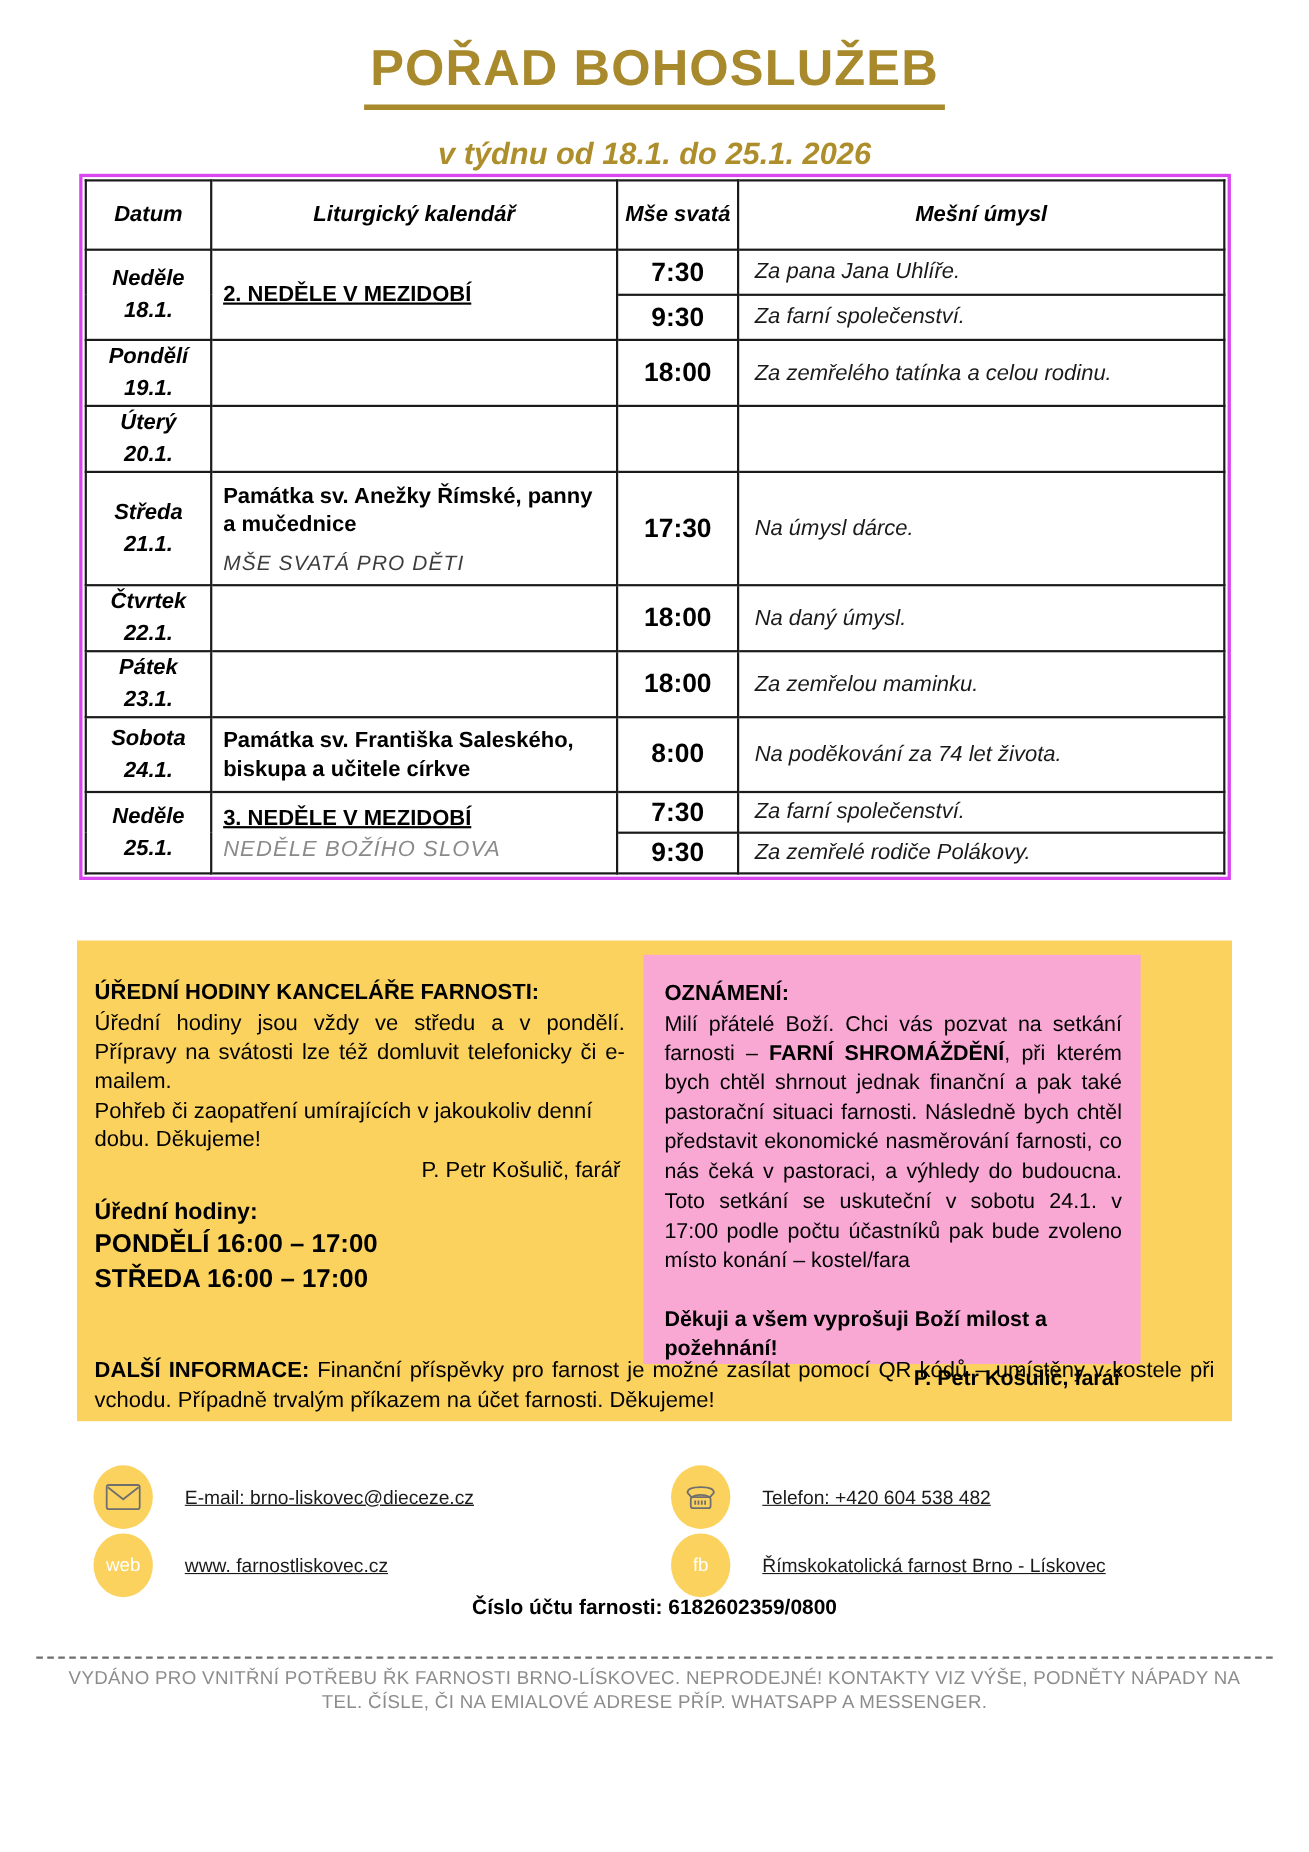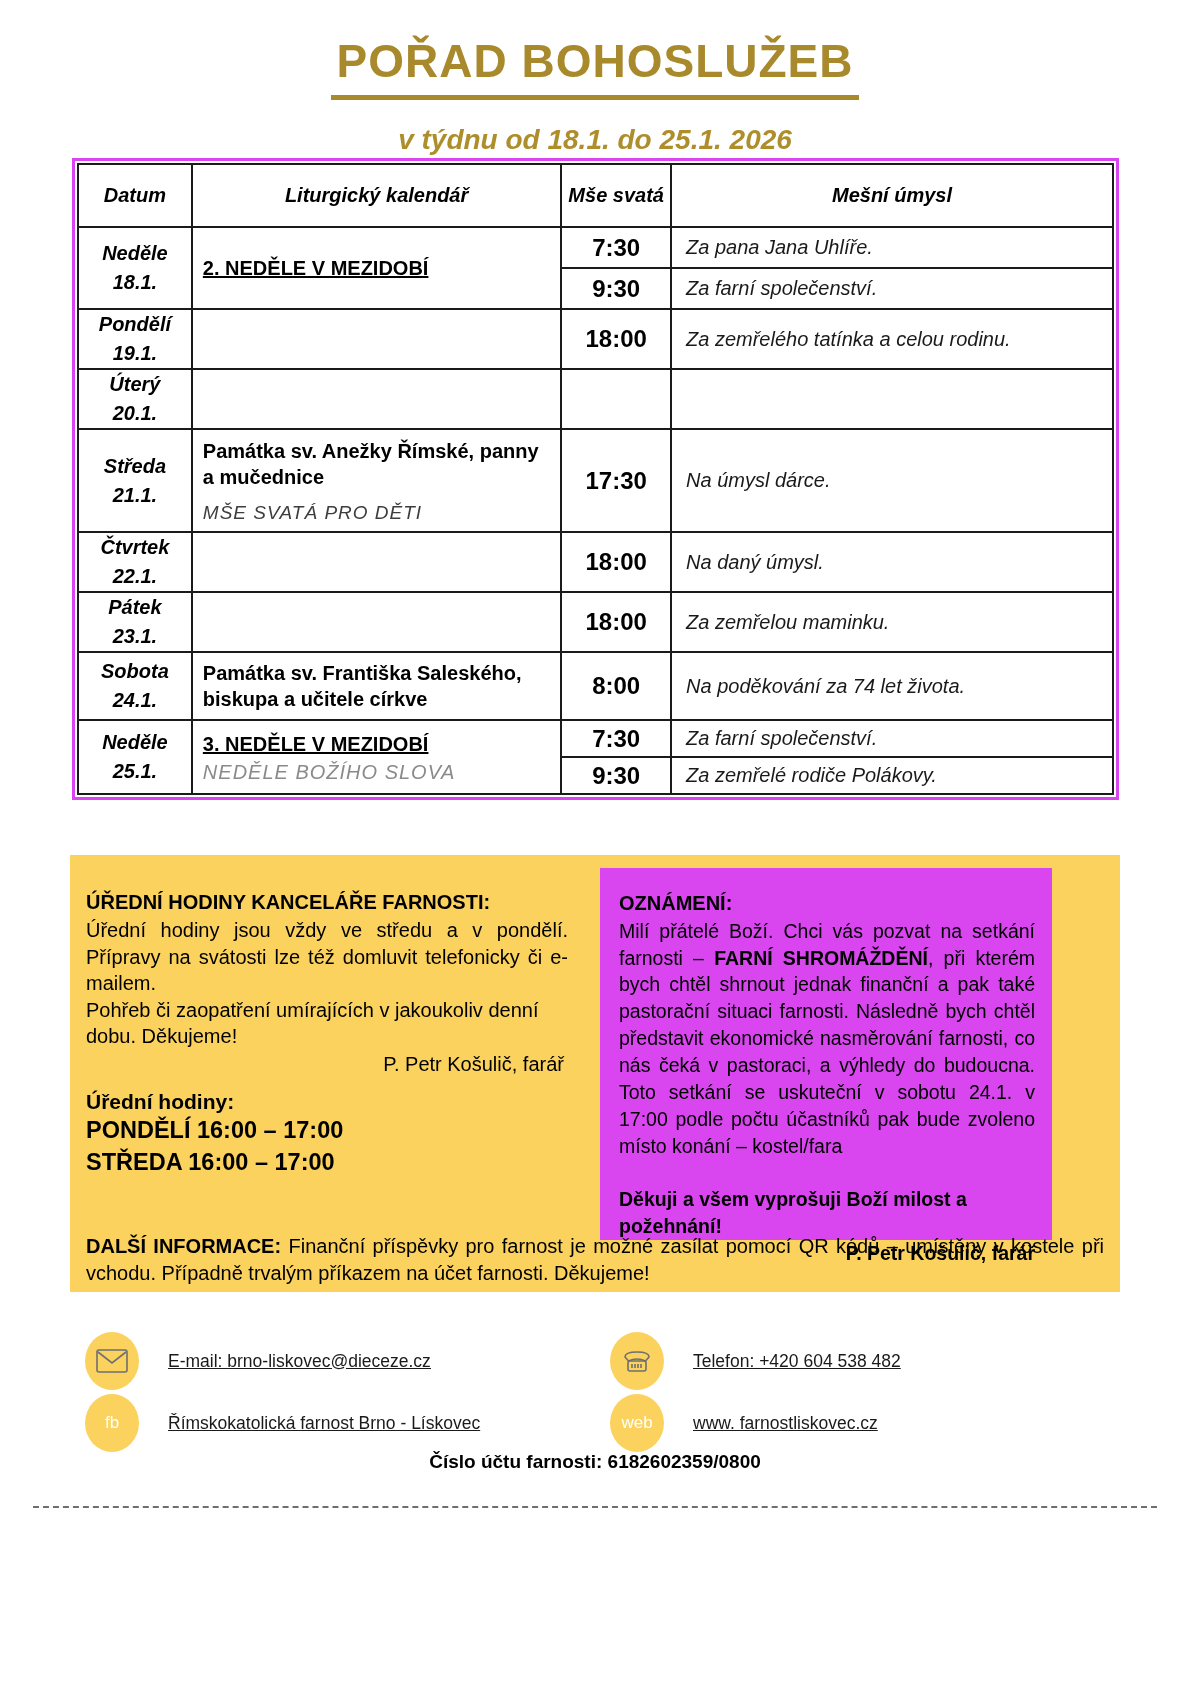--- a/index.html
+++ b/index.html
@@ -62,22 +62,22 @@
   }
   .office-col { position:absolute; left:16px; top:34px; width:482px; font-size:20px; line-height:1.32; }
   .office-heading { font-weight:bold; font-size:20px; margin-bottom:2px; }
   .office-p1 { text-align:justify; }
   .office-p2 { text-align:left; }
   .office-sign { text-align:right; padding-right:4px; margin-top:2px; }
   .hours-heading { font-weight:bold; margin-top:10px; font-size:21px; }
   .hours-line { font-weight:bold; font-size:23.5px; line-height:1.35; }
 
   .announce-box {
-    position:absolute; left:530px; top:13px; width:452px; height:372px;
-    background:#d946ef; padding:22px 17px 14px 19px;
+    position:absolute; left:515px; top:13px; width:452px; height:372px;
+    background:#f9a8d4; padding:22px 17px 14px 19px;
     font-size:19.5px; line-height:1.38;
   }
   .announce-heading { font-weight:bold; font-size:20px; }
   .announce-body { text-align:justify; }
   .announce-closing { font-weight:bold; margin-top:26px; font-size:19.5px; }
   .announce-sign { font-weight:bold; text-align:right; }
   .b { font-weight:bold; }
 
   .more-info {
     position:absolute; left:16px; top:378px; width:1018px;
@@ -275,30 +275,31 @@
         <svg width="32" height="28" viewBox="0 0 32 28">
           <path d="M4 10 q0 -5 12 -5 q12 0 12 5 l-3.5 4 q-8.5 -4 -17 0 z"></path>
           <rect x="7" y="14" width="18" height="10" rx="2"></rect>
           <path d="M11 17 v4 M14 17 v4 M17 17 v4 M20 17 v4"></path>
         </svg>
       </span>
       <span class="contact-text">Telefon: +420 604 538 482</span>
     </div>
 
     <div class="contact-item">
+      <span class="badge">web</span>
+      <span class="contact-text">www. farnostliskovec.cz</span>
+    </div>
+
+    <div class="contact-item">
       <span class="badge">fb</span>
       <span class="contact-text">Římskokatolická farnost Brno - Lískovec</span>
     </div>
-
-    <div class="contact-item">
-      <span class="badge">web</span>
-      <span class="contact-text">www. farnostliskovec.cz</span>
-    </div>
   </div>
 
   <div class="bank">
     <div>Číslo účtu farnosti: 6182602359/0800</div>
   </div>
 
   <div class="divider"></div>
 
+  <div class="footer-note">VYDÁNO PRO VNITŘNÍ POTŘEBU ŘK FARNOSTI BRNO-LÍSKOVEC. NEPRODEJNÉ! KONTAKTY VIZ VÝŠE, PODNĚTY NÁPADY NA TEL. ČÍSLE, ČI NA EMIALOVÉ ADRESE PŘÍP. WHATSAPP A MESSENGER.</div>
 
 </div>
 
 </body></html>

